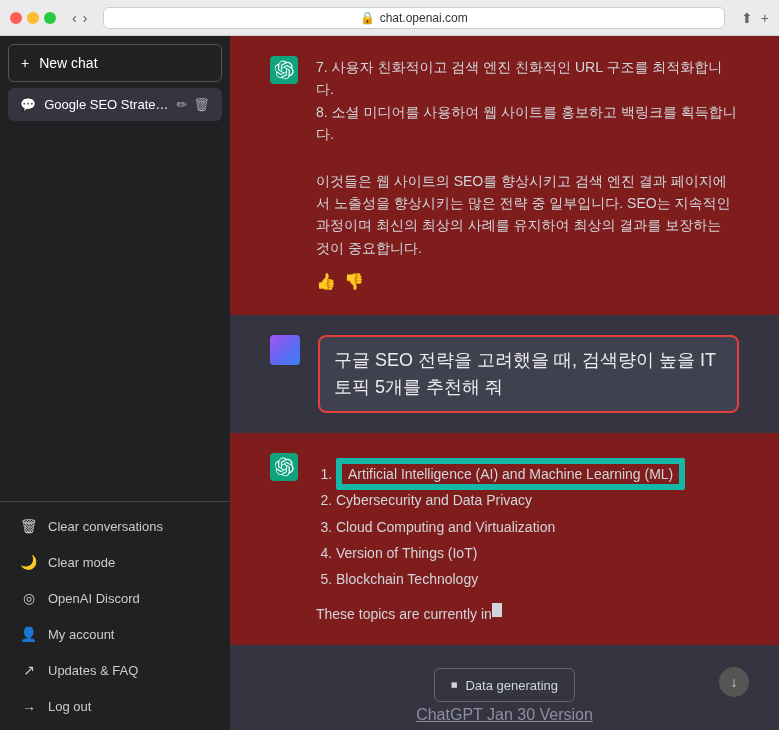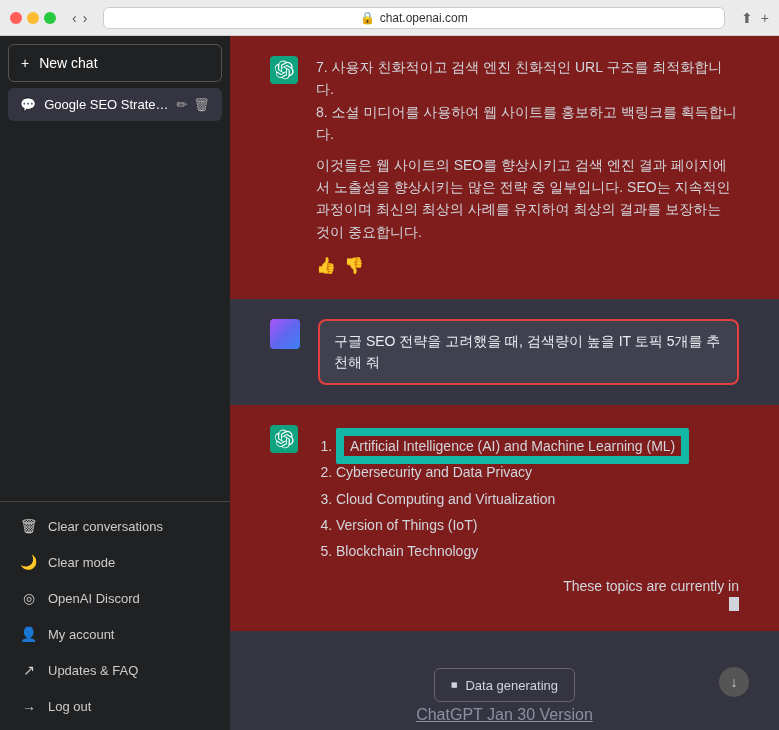--- a/index.html
+++ b/index.html
@@ -211,21 +211,21 @@
       gap: 8px;
       margin-top: 10px;
     }
     .feedback-icon {
       color: #8e8ea0;
       cursor: pointer;
       font-size: 16px;
     }
 
     .inline-highlight {
-      border: 8px solid #14b8a6;
+      border: 6px solid #14b8a6;
       padding: 2px 6px;
       border-radius: 2px;
     }
 
     .stop-btn {
       display: flex;
       align-items: center;
       gap: 8px;
       padding: 8px 16px;
       background: transparent;
@@ -246,21 +246,21 @@
       color: #8e8ea0;
       text-decoration: underline;
     }
 
     
     .user-message-bubble {
       background: #40414f;
       border-radius: 8px;
       padding: 10px 14px;
       color: #ececf1;
-      font-size: 14px;
+      font-size: 18px;
       line-height: 1.5;
       border: 2px solid #e53e3e;
       display: inline-block;
     }
 
     .input-area-wrapper {
       position: relative;
       background: #343541;
     }
 
@@ -295,23 +295,22 @@
       height: 30px;
       border-radius: 4px;
       background: linear-gradient(135deg, #a855f7 0%, #6366f1 50%, #3b82f6 100%);
       display: flex;
       align-items: center;
       justify-content: center;
     }
 
     .partial-text {
       display: flex;
-      align-items: flex-end;
+      align-items: flex-start;
       gap: 0;
-      flex-direction: column;
     }
     .blinking-cursor {
       width: 10px;
       height: 14px;
       background: #d1d5db;
       display: inline-block;
     }
 
     .gpt-avatar-icon {
       width: 28px;
@@ -400,21 +399,21 @@
       <div class="message-block assistant">
         <div class="message-inner">
           <div class="gpt-avatar-icon avatar">
             <svg viewBox="0 0 41 41" xmlns="http://www.w3.org/2000/svg" fill="white" width="20" height="20">
               <path d="M37.532 16.87a9.963 9.963 0 0 0-.856-8.184 10.078 10.078 0 0 0-10.855-4.835 9.964 9.964 0 0 0-6.211-2.699 10.079 10.079 0 0 0-9.593 5.977 9.965 9.965 0 0 0-6.664 4.834 10.08 10.08 0 0 0 1.24 11.817 9.965 9.965 0 0 0 .856 8.185 10.079 10.079 0 0 0 10.855 4.835 9.965 9.965 0 0 0 6.211 2.698 10.079 10.079 0 0 0 9.593-5.976 9.965 9.965 0 0 0 6.664-4.834 10.079 10.079 0 0 0-1.24-11.817zM22.498 37.886a7.474 7.474 0 0 1-4.799-1.735c.061-.033.168-.091.237-.134l7.964-4.6a1.294 1.294 0 0 0 .655-1.134V19.054l3.366 1.944a.12.12 0 0 1 .066.092v9.299a7.505 7.505 0 0 1-7.49 7.496zM6.392 31.006a7.471 7.471 0 0 1-.894-5.023c.06.036.162.099.237.141l7.964 4.6a1.297 1.297 0 0 0 1.308 0l9.724-5.614v3.888a.12.12 0 0 1-.048.103l-8.051 4.649a7.504 7.504 0 0 1-10.24-2.744zM4.297 13.62A7.469 7.469 0 0 1 8.2 10.333c0 .068-.004.19-.004.274v9.201a1.294 1.294 0 0 0 .654 1.132l9.723 5.614-3.366 1.944a.12.12 0 0 1-.114.012L7.044 23.86a7.504 7.504 0 0 1-2.747-10.24zm27.658 6.437l-9.724-5.615 3.367-1.943a.121.121 0 0 1 .114-.012l8.048 4.648a7.498 7.498 0 0 1-1.158 13.528v-9.476a1.293 1.293 0 0 0-.647-1.13zm3.35-5.043c-.059-.037-.162-.099-.236-.141l-7.965-4.6a1.298 1.298 0 0 0-1.308 0l-9.723 5.614v-3.888a.12.12 0 0 1 .048-.103l8.05-4.645a7.497 7.497 0 0 1 11.135 7.763zm-21.063 6.929l-3.367-1.944a.12.12 0 0 1-.065-.092v-9.299a7.497 7.497 0 0 1 12.293-5.756 6.94 6.94 0 0 0-.236.134l-7.965 4.6a1.294 1.294 0 0 0-.654 1.132l-.006 11.225zm1.829-3.943l4.33-2.501 4.332 2.497v4.998l-4.331 2.5-4.331-2.5V18z"></path>
             </svg>
           </div>
           <div class="message-text">
             <p>7. 사용자 친화적이고 검색 엔진 친화적인 URL 구조를 최적화합니다.</p>
             <p style="">8. 소셜 미디어를 사용하여 웹 사이트를 홍보하고 백링크를 획득합니다.</p>
-            <p style="margin-top:8px;">이것들은 웹 사이트의 SEO를 향상시키고 검색 엔진 결과 페이지에서 노출성을 향상시키는 많은 전략 중 일부입니다. SEO는 지속적인 과정이며 최신의 최상의 사례를 유지하여 최상의 결과를 보장하는 것이 중요합니다.</p>
+            <p style="margin-top:24px;">이것들은 웹 사이트의 SEO를 향상시키고 검색 엔진 결과 페이지에서 노출성을 향상시키는 많은 전략 중 일부입니다. SEO는 지속적인 과정이며 최신의 최상의 사례를 유지하여 최상의 결과를 보장하는 것이 중요합니다.</p>
             <div class="feedback-icons">
               <span class="feedback-icon">👍</span>
               <span class="feedback-icon">👎</span>
             </div>
           </div>
         </div>
       </div>
 
       <div class="message-block user">
         <div class="message-inner">

